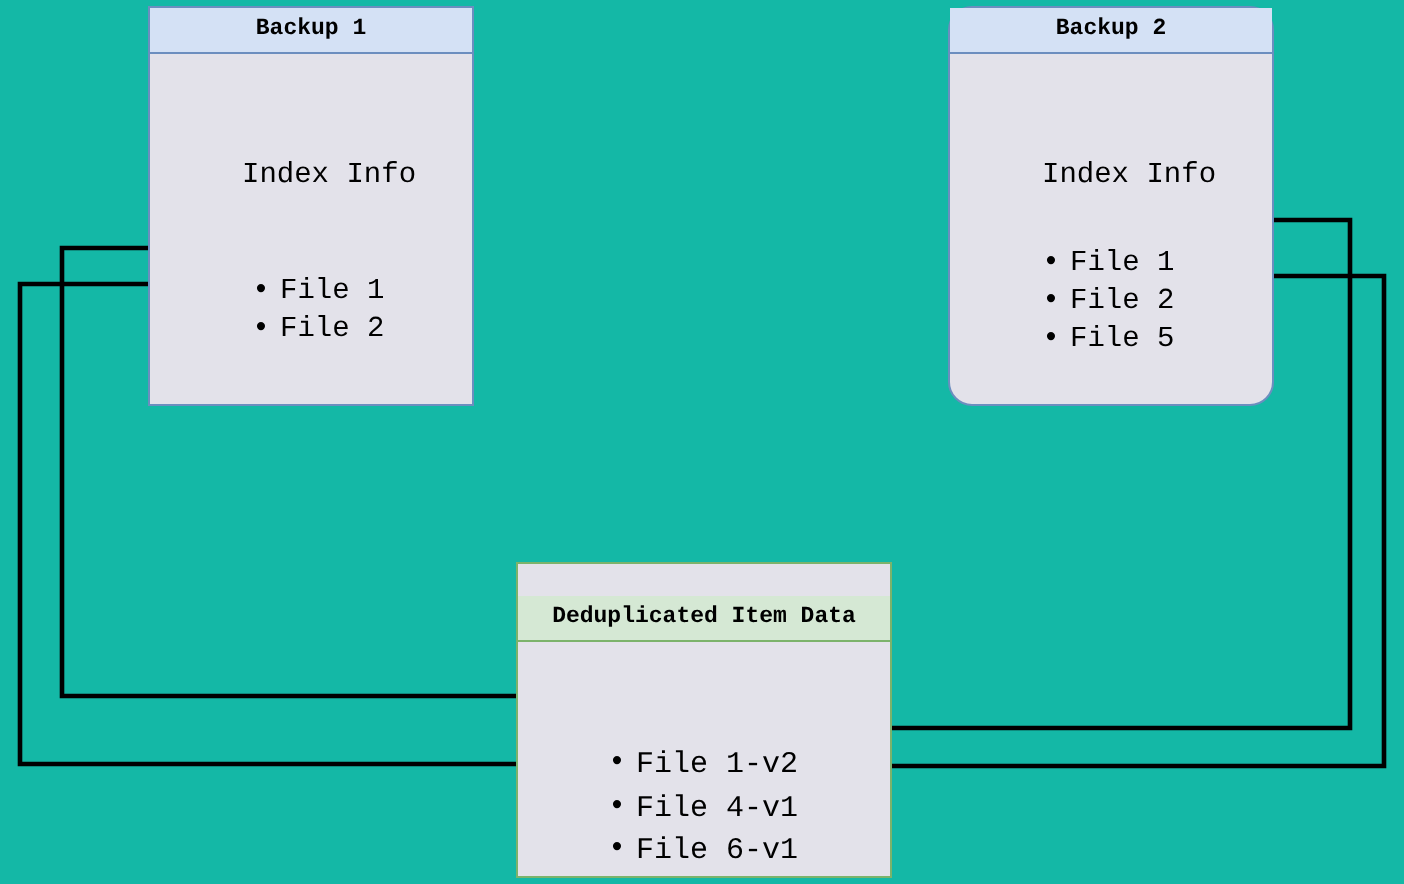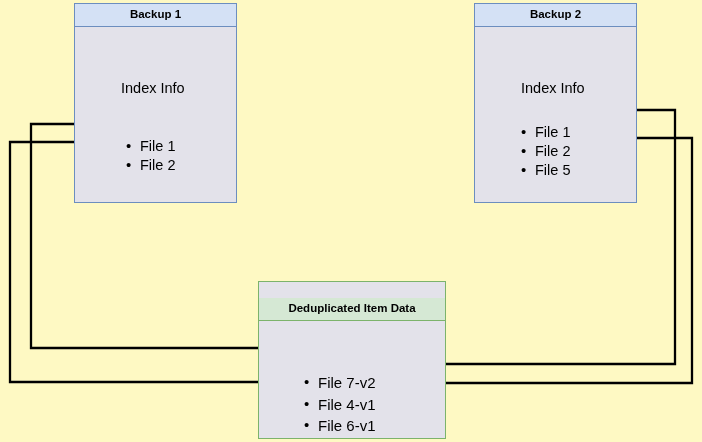--- a/index.html
+++ b/index.html
@@ -5,23 +5,23 @@
 <style>
   html, body {
     margin: 0;
     padding: 0;
     background: #e7e4e4;
   }
   #canvas {
     position: relative;
     width: 702px;
     height: 442px;
-    background: #fef9c3;
+    background: #14b8a6;
     overflow: hidden;
-    font-family: Liberation Sans, sans-serif;
+    font-family: Liberation Mono, monospace;
   }
   svg.wires {
     position: absolute;
     left: 0;
     top: 0;
     width: 702px;
     height: 442px;
     pointer-events: none;
   }
   .node {
@@ -114,36 +114,36 @@
     <div class="node-header">Backup 1</div>
     <div class="node-body">
       <div class="index-label" style="left:24px; top:53px;">Index Info</div>
       <ul class="file-list" style="left:50px; top:110px;">
         <li>File 1</li>
         <li>File 2</li>
       </ul>
     </div>
   </div>
 
-  <div class="node" style="left:474px; top:3px; width:163px; height:200px;">
+  <div class="node" style="left:474px; top:3px; width:163px; height:200px;border-radius:12px;">
     <div class="node-header">Backup 2</div>
     <div class="node-body">
       <div class="index-label" style="left:24px; top:53px;">Index Info</div>
       <ul class="file-list" style="left:45px; top:96px;">
         <li>File 1</li>
         <li>File 2</li>
         <li>File 5</li>
       </ul>
     </div>
   </div>
 
   <div class="node green" style="left:258px; top:281px; width:188px; height:158px;">
     <div class="node-header">Deduplicated Item Data</div>
     <div class="node-body">
       <ul class="file-list dedup-list" style="left:44px; top:51px;">
-        <li>File 7-v2</li>
+        <li>File 1-v2</li>
         <li>File 4-v1</li>
         <li>File 6-v1</li>
       </ul>
     </div>
   </div>
 
 </div>
 
 </body></html>

